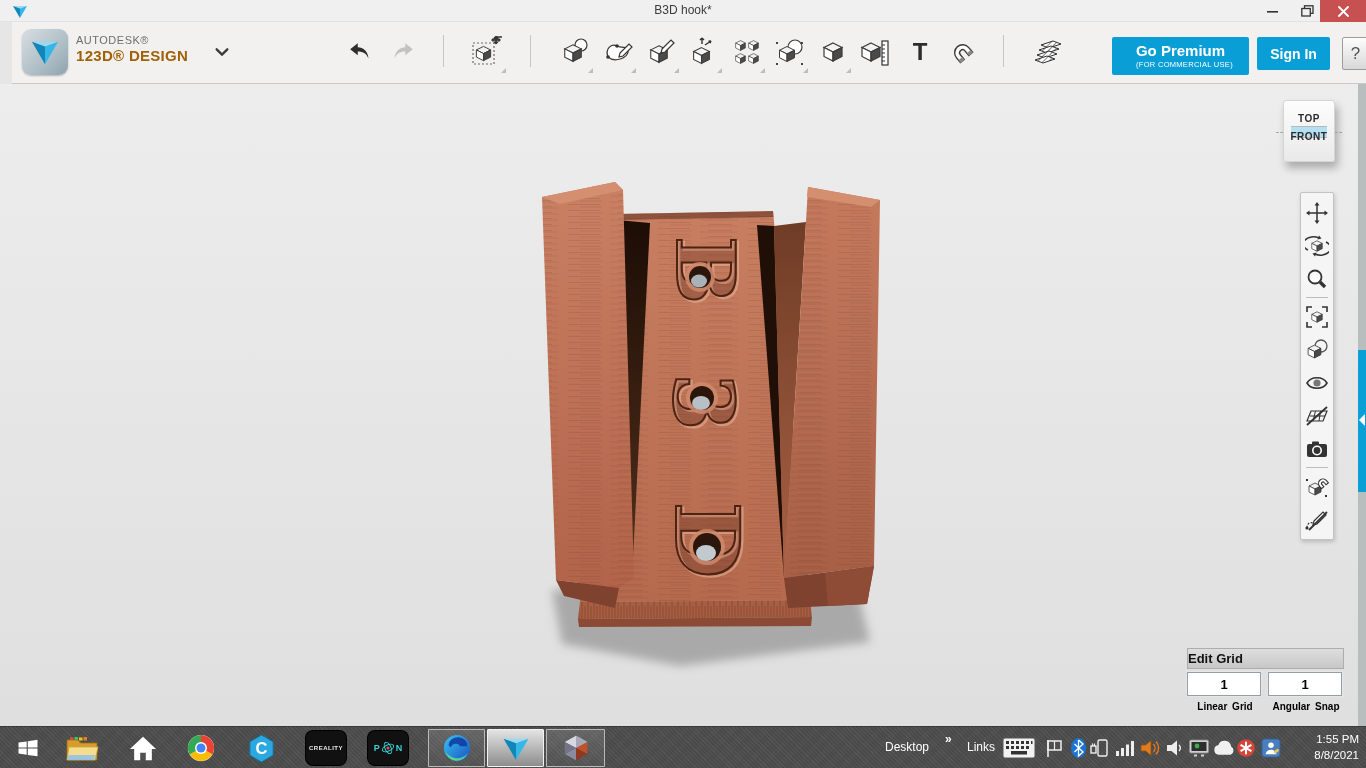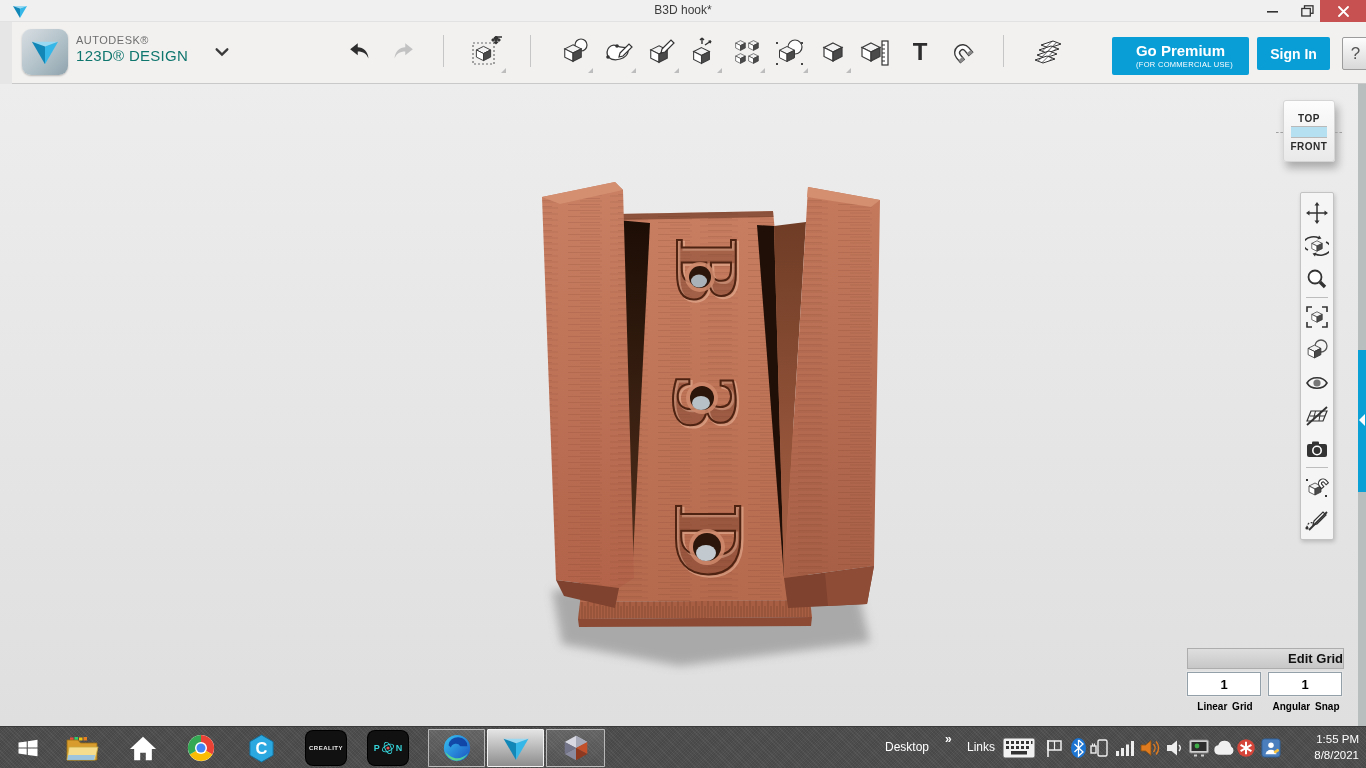--- a/index.html
+++ b/index.html
@@ -15,21 +15,21 @@
   #btn-restore { left:1290px; width:34px; }
   #btn-close { left:1320px; width:46px; background:#c75050; }
 
   
   #toolbar { position:absolute; left:12px; top:22px; width:1366px; height:62px; background:#f2f1f0; border-bottom:1px solid #c9c9c9; }
   #app-logo { position:absolute; left:10px; top:7px; width:46px; height:46px; border-radius:9px;
               background:linear-gradient(135deg,#d8dee2 0%,#aebec6 60%,#8fa3ad 100%);
               display:flex; align-items:center; justify-content:center; box-shadow:0 1px 2px rgba(0,0,0,.25); }
   #brand { position:absolute; left:64px; top:12px; line-height:1.15; }
   #brand .l1 { font-size:11px; color:#6e6e6e; letter-spacing:.5px; }
-  #brand .l2 { font-size:15px; font-weight:normal; color:#0f766e; letter-spacing:.3px; }
+  #brand .l2 { font-size:15px; font-weight:bold; color:#a16207; letter-spacing:.3px; }
   .sep { position:absolute; top:13px; width:1px; height:32px; background:#c6c6c6; }
   .tbtn { position:absolute; top:14px; width:32px; height:32px; display:flex; align-items:center; justify-content:center; cursor:pointer; }
   .ddmark { position:absolute; width:0; height:0; border-left:5px solid transparent; border-bottom:5px solid #bdbdbd; top:46px; }
   .cyanbtn { position:absolute; top:15px; background:#0a9ed7; color:#fff; border:none; border-radius:2px;
              display:flex; flex-direction:column; align-items:center; justify-content:center; cursor:pointer; }
   #go-premium { left:1100px; width:137px; height:38px; }
   #go-premium .big { font-size:15px; font-weight:bold; line-height:1.1; }
   #go-premium .small { font-size:7.5px; letter-spacing:.3px;padding-left:8px; }
   #sign-in { left:1245px; width:73px; height:33px; font-size:14px; font-weight:bold; }
   #help-btn { position:absolute; left:1330px; top:15px; width:27px; height:33px; background:linear-gradient(#fdfdfd,#d8d8d8);
@@ -39,32 +39,32 @@
   #viewport { position:absolute; left:0; top:84px; width:1366px; height:642px; background:linear-gradient(#ededed,#dfdfdf); overflow:hidden; }
   #edge-strip { position:absolute; right:0; top:0; width:8px; height:642px; background:#b8bdbd; }
   #panel-tab { position:absolute; right:0; top:266px; width:8px; height:142px; background:#0aa0d6; cursor:pointer; }
   #panel-tab .tri { position:absolute; right:1px; top:64px; width:0; height:0; border-top:6px solid transparent; border-bottom:6px solid transparent; border-right:6px solid #fff; }
 
   
   #viewcube { position:absolute; left:1283px; top:16px; width:52px; height:62px; background:linear-gradient(#fdfdfd,#e9e9e9);
               border:1px solid #d5d5d5; border-radius:3px; box-shadow:3px 6px 8px rgba(0,0,0,.28); cursor:pointer; }
   #viewcube .face { position:absolute; left:0; right:0; text-align:center; font-size:10px; font-weight:bold; color:#2b2b2b; letter-spacing:.5px; }
   #viewcube .ftop { top:12px; }
-  #viewcube .ffront { bottom:9px; }
+  #viewcube .ffront { bottom:19px; }
   #viewcube .strip { position:absolute; left:7px; right:7px; top:25px; height:12px; background:#b5e0f2; border-top:1px solid #b9b9b9; border-bottom:1px solid #b9b9b9; }
   #viewcube .dash { position:absolute; top:31px; width:7px; border-top:1px dashed #a0a0a0; }
 
   
   #navbar { position:absolute; left:1300px; top:108px; width:34px; background:#f5f5f5; border:1px solid #c3c3c3; border-radius:2px; box-shadow:1px 2px 4px rgba(0,0,0,.18); padding:3px 0; }
   .nbtn { width:32px; height:33px; display:flex; align-items:center; justify-content:center; cursor:pointer; }
   .nsep { width:22px; height:1px; background:#bdbdbd; margin:2px auto; }
 
   
   #editgrid-title { position:absolute; left:1187px; top:564px; width:157px; height:21px; background:linear-gradient(#dedede,#c7c7c7);
-                    border:1px solid #adadad; font-size:13px; font-weight:bold; color:#111; text-align:right; line-height:19px; cursor:pointer; }
+                    border:1px solid #adadad; font-size:13px; font-weight:bold; color:#111; text-align:left; line-height:19px; cursor:pointer; }
   .snapfield { position:absolute; top:588px; width:74px; height:24px; background:#fff; border:1px solid #93a0aa; box-shadow:0 0 0 1px #e6e6e6;
                font-size:13px; font-weight:bold; text-align:center; color:#000; font-family:"Liberation Sans",sans-serif; }
   #linear-snap-input { left:1187px; }
   #angular-snap-input { left:1268px; }
   .snaplabel { position:absolute; top:617px; font-size:10px; font-weight:bold; color:#000; word-spacing:2px; }
   #linear-snap-label { left:1192px; width:66px; text-align:center; }
   #angular-snap-label { left:1266px; width:80px; text-align:center; }
 
   
   #taskbar { position:absolute; left:0; top:726px; width:1366px; height:42px; background:#4e4e4e;

